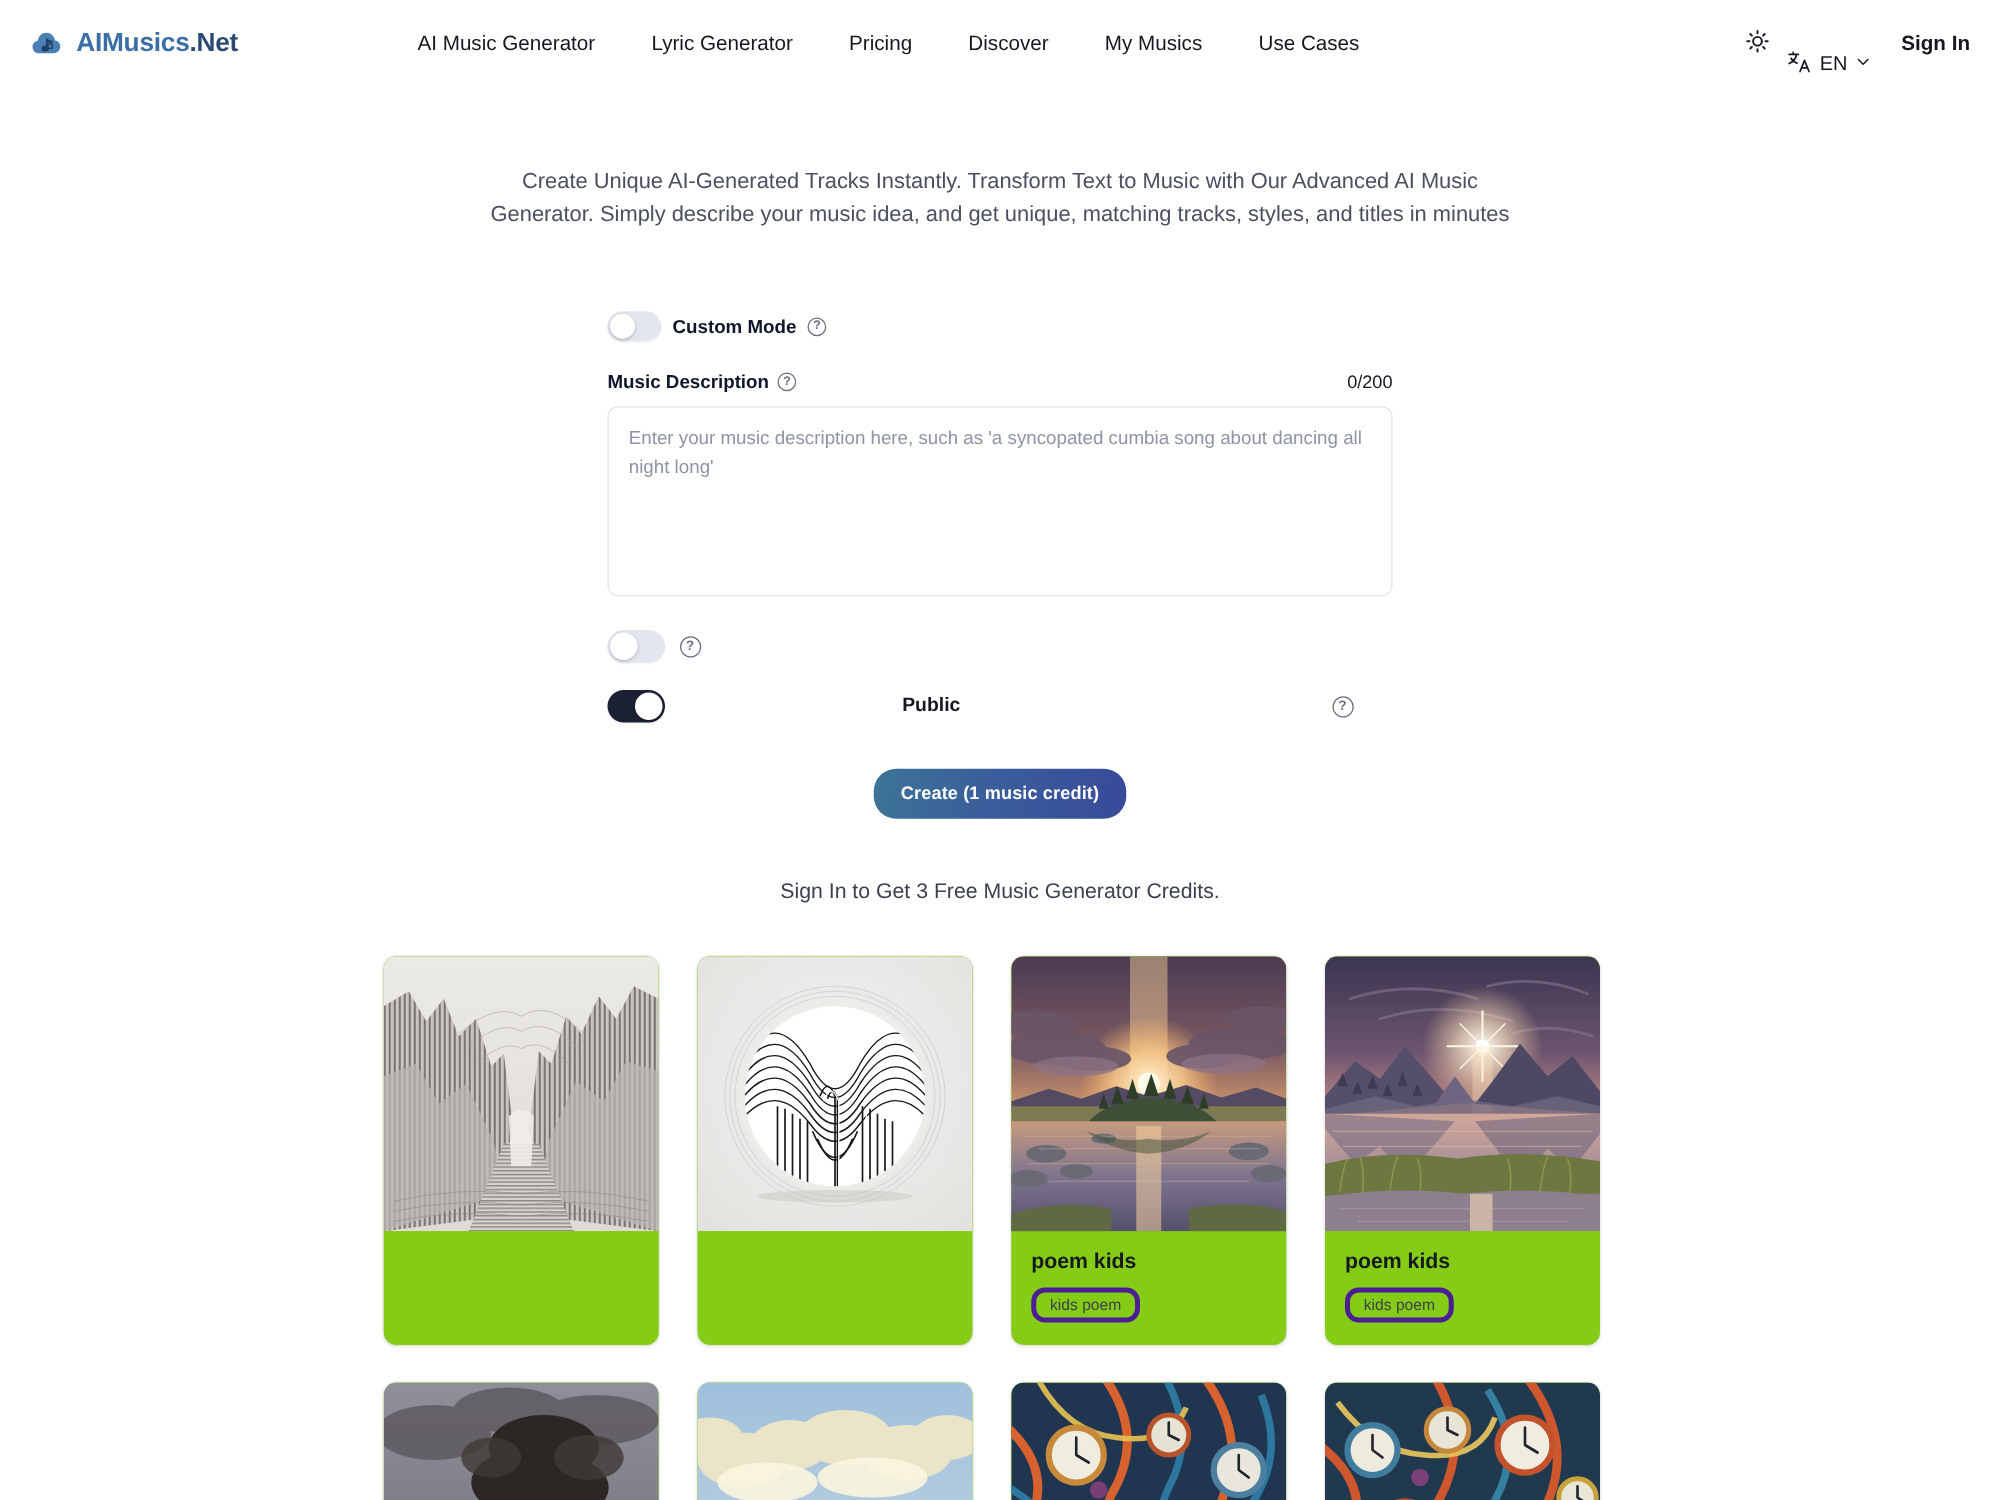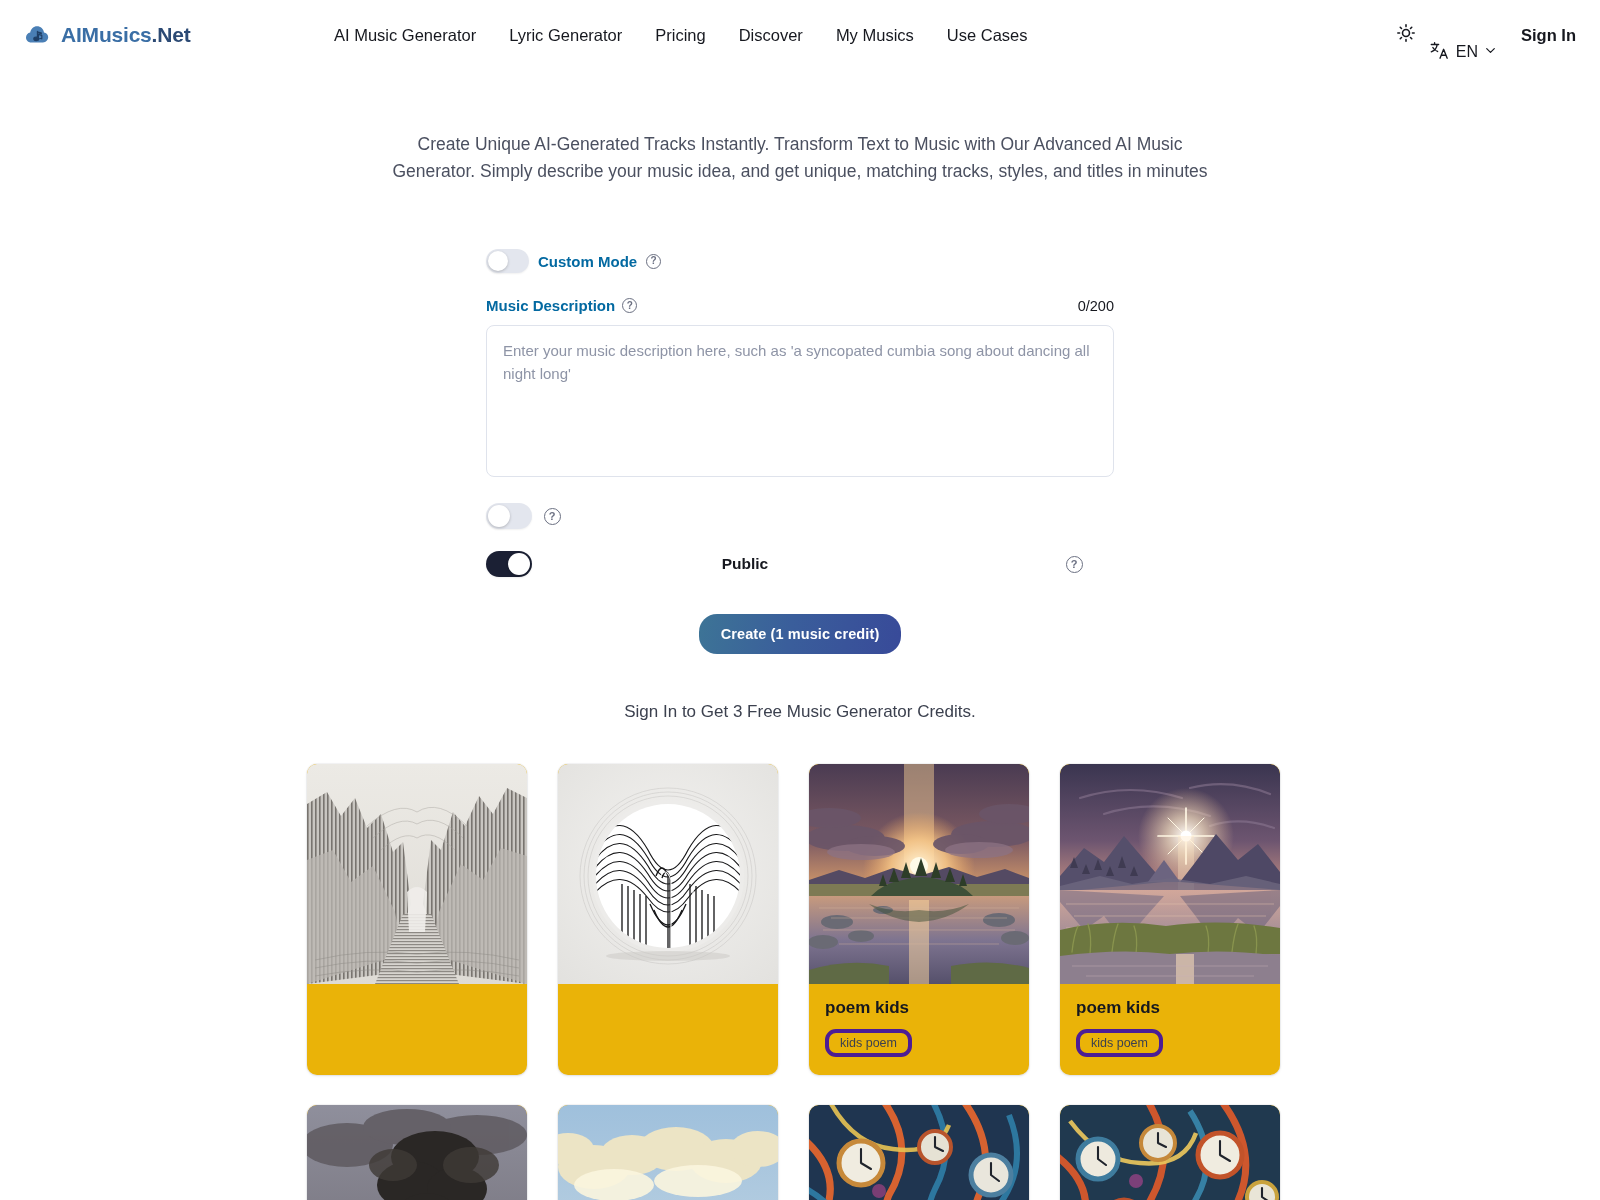--- a/index.html
+++ b/index.html
@@ -25,21 +25,21 @@
     font-size: 21px; font-weight: bold; letter-spacing: -0.2px;
     color: #3a6ea5;
   }
   .brand-text .dark { color: #2c4a74; }
 
   .nav {
     position: absolute;
     left: 334px;
     display: flex;
     align-items: center;
-    gap: 0;
+    gap: 12px;
   }
   .nav-item {
     font-size: 16.5px;
     font-weight: 500;
     color: #16181f;
     padding: 0 27px 0 0;
     margin-right: 6px;
     white-space: nowrap;
     cursor: pointer;
   }
@@ -103,21 +103,21 @@
     background: #ffffff;
     box-shadow: 0 1px 3px rgba(0,0,0,0.22);
     transition: left .15s;
   }
   .switch.on { background: #1b2034; }
   .switch.on .knob { left: 21px; }
   .switch-lg { width: 46px; height: 26px; border-radius: 13px; }
   .switch-lg .knob { width: 22px; height: 22px; }
   .switch-lg.on .knob { left: 22px; }
 
-  .lbl-bold { font-size: 15px; font-weight: bold; color: #0369a1; }
+  .lbl-bold { font-size: 15px; font-weight: bold; color: #0f172a; }
 
   .help {
     width: 15px; height: 15px; border-radius: 50%;
     border: 1.3px solid #6b7082;
     display: inline-flex; align-items: center; justify-content: center;
     font-size: 10px; font-weight: bold; color: #6b7082;
     cursor: pointer; flex: 0 0 auto;
     line-height: 1;
   }
   .help-lg { width: 17px; height: 17px; font-size: 11px; }
@@ -185,21 +185,21 @@
   .grid {
     width: 986px;
     margin: 42px auto 0;
     display: grid;
     grid-template-columns: repeat(4, 220px);
     column-gap: 31px;
     row-gap: 30px;
   }
   .card {
     width: 220px;
-    background: #eab308;
+    background: #84cc16;
     border-radius: 10px;
     box-shadow: 0 1px 3px rgba(20,25,45,0.10), 0 0 0 1px rgba(20,25,45,0.045);
     overflow: hidden;
     cursor: pointer;
   }
   .card-img {
     width: 220px; height: 220px;
     display: block;
     border-radius: 9px 9px 0 0;
   }

